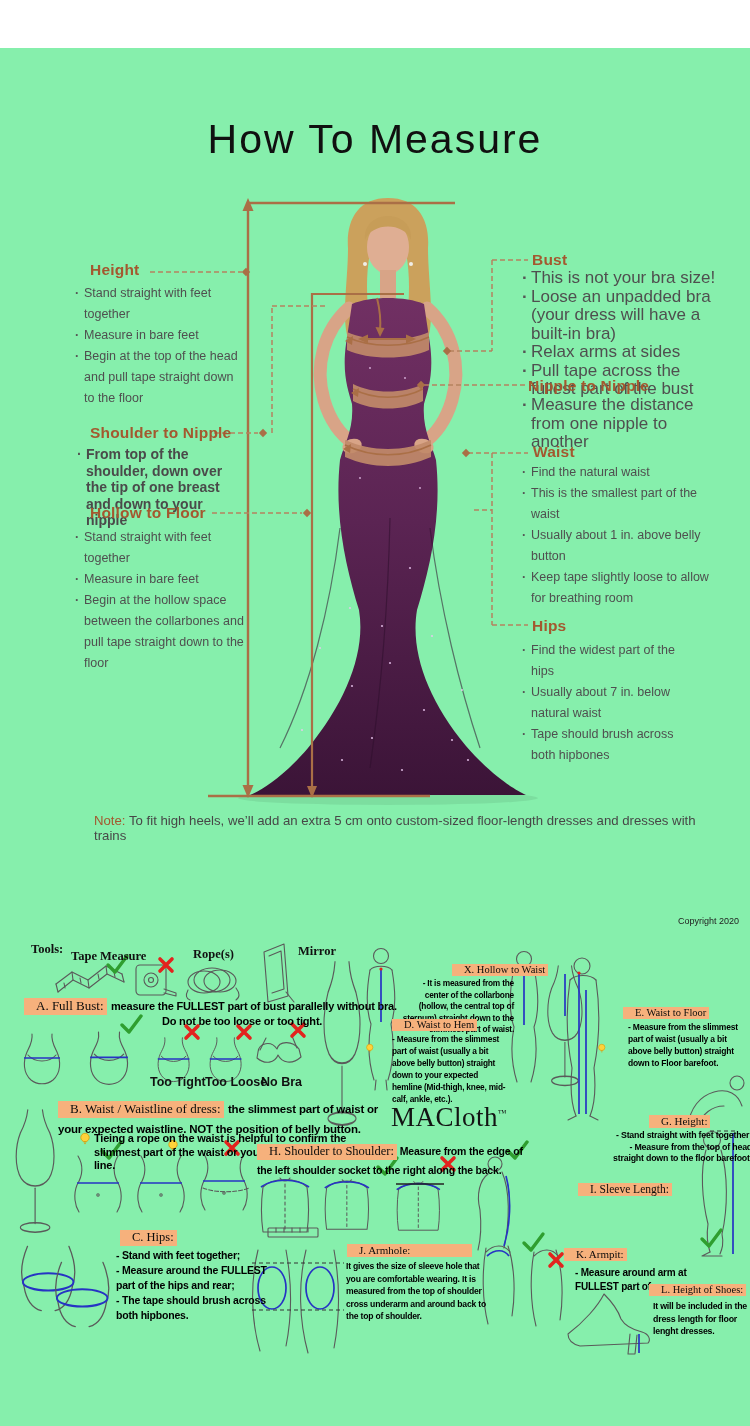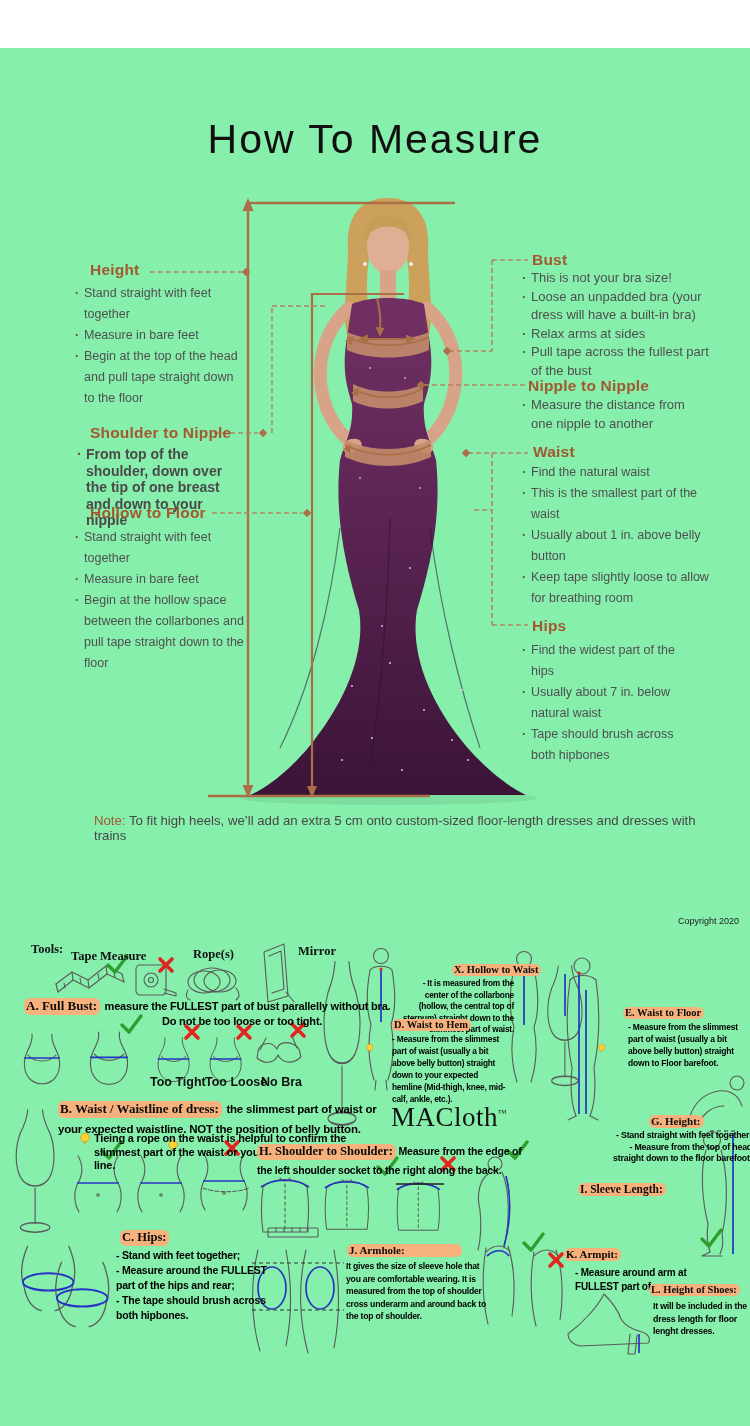--- a/index.html
+++ b/index.html
@@ -8,31 +8,31 @@
   .abs{position:absolute;}
   
   .main-title{left:0;right:0;top:68px;text-align:center;font-size:41px;letter-spacing:2px;
               color:#101010;font-weight:400;}
   
   .hdg{font-size:15.5px;font-weight:600;color:#a3582f;letter-spacing:.2px;white-space:nowrap;}
   
   .blt div{position:relative;padding-left:10px;color:#4f4f4f;}
   .blt div::before{content:"·";position:absolute;left:1px;font-weight:700;color:#555;}
   .lh21 div{font-size:12.5px;line-height:21px;}
-  .lh19 div{font-size:13px;line-height:18.5px;}
+  .lh19 div{font-size:17px;line-height:18.5px;}
   .bold-blt div{font-size:14px;line-height:16.5px;font-weight:700;color:#4a4a4a;}
   .note{font-size:13.2px;color:#474747;}
   .note b{color:#a3582f;font-weight:400;}
   
   .guide-title{font-family:"Liberation Serif",serif;font-size:35px;color:#111;word-spacing:5px;}
   .guide-title sup{font-size:11px;}
   .copyright{font-size:9px;color:#222;}
   .tool-lbl{font-family:"Liberation Serif",serif;font-weight:700;font-size:12.5px;color:#111;white-space:nowrap;}
   .chip{display:inline-block;background:#f6b17c;color:#0c0c0c;font-family:"Liberation Serif",serif;
-        font-weight:700;padding:0 3px 1px 2px;white-space:nowrap;border-radius:6px;}
+        font-weight:400;padding:0 3px 1px 12px;white-space:nowrap;}
   .c13{font-size:13px;} .c125{font-size:12.5px;} .c115{font-size:11.5px;} .c11{font-size:11px;} .c105{font-size:10.5px;} .c10{font-size:10px;}
   .gtx{font-weight:600;color:#000;letter-spacing:-0.2px;}
   .cap{font-size:12.5px;font-weight:700;color:#111;white-space:nowrap;}
   .brand{font-family:"Liberation Serif",serif;font-size:27px;color:#131313;letter-spacing:.5px;}
   .brand sup{font-size:9px;}
   .rt{text-align:right;}
   
   .sk{stroke:#5a5a5a;fill:none;stroke-width:1.1;stroke-linecap:round;stroke-linejoin:round;}
   .skd{stroke:#333;fill:none;stroke-width:1;stroke-dasharray:4 3;}
   .bl{stroke:#2633c4;fill:none;stroke-width:1.7;}

